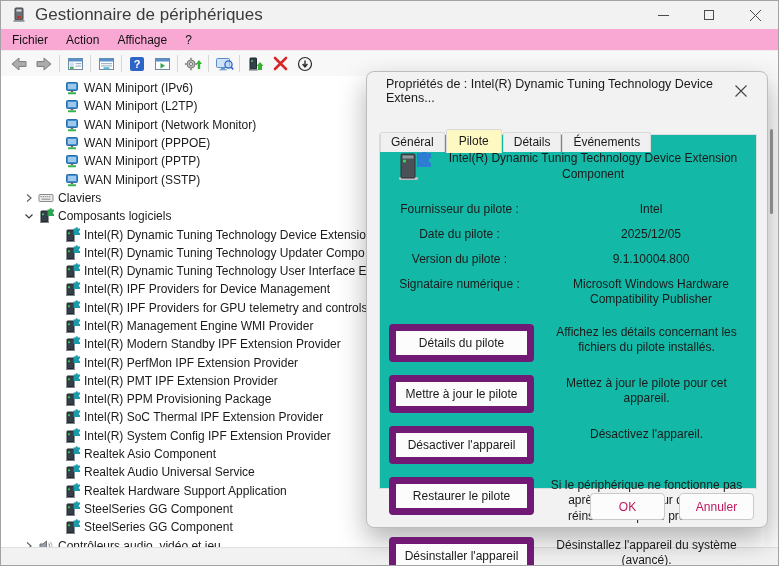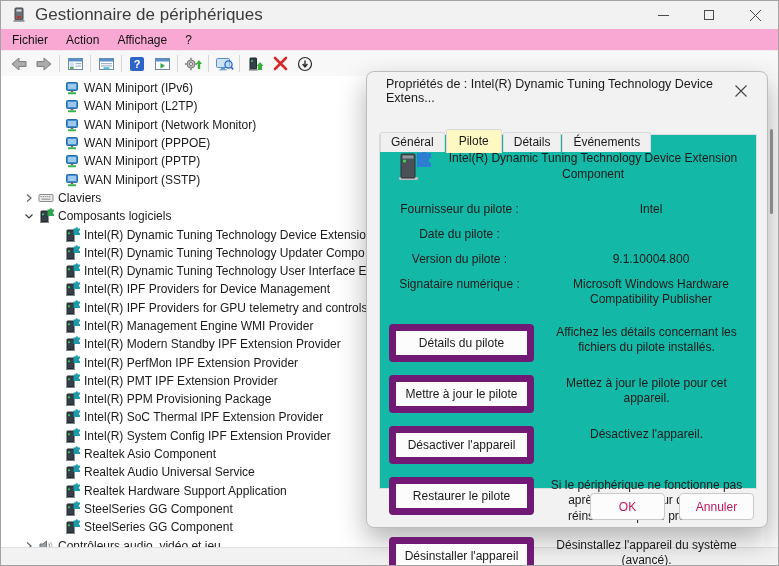--- a/index.html
+++ b/index.html
@@ -583,20 +583,21 @@
         </span>
         <span class="dev-name">Intel(R) Dynamic Tuning Technology Device Extension Component</span>
       </div>
       <div class="fields" id="fields">
           <div class="frow">
             <span class="flabel">Fournisseur du pilote :</span>
             <span class="fvalue">Intel</span>
           </div>
           <div class="frow">
             <span class="flabel">Date du pilote :</span>
+            <span class="fvalue">2025/12/05</span>
           </div>
           <div class="frow">
             <span class="flabel">Version du pilote :</span>
             <span class="fvalue">9.1.10004.800</span>
           </div>
           <div class="frow">
             <span class="flabel">Signataire numérique :</span>
             <span class="fvalue">Microsoft Windows Hardware Compatibility Publisher</span>
           </div>
         </div>

